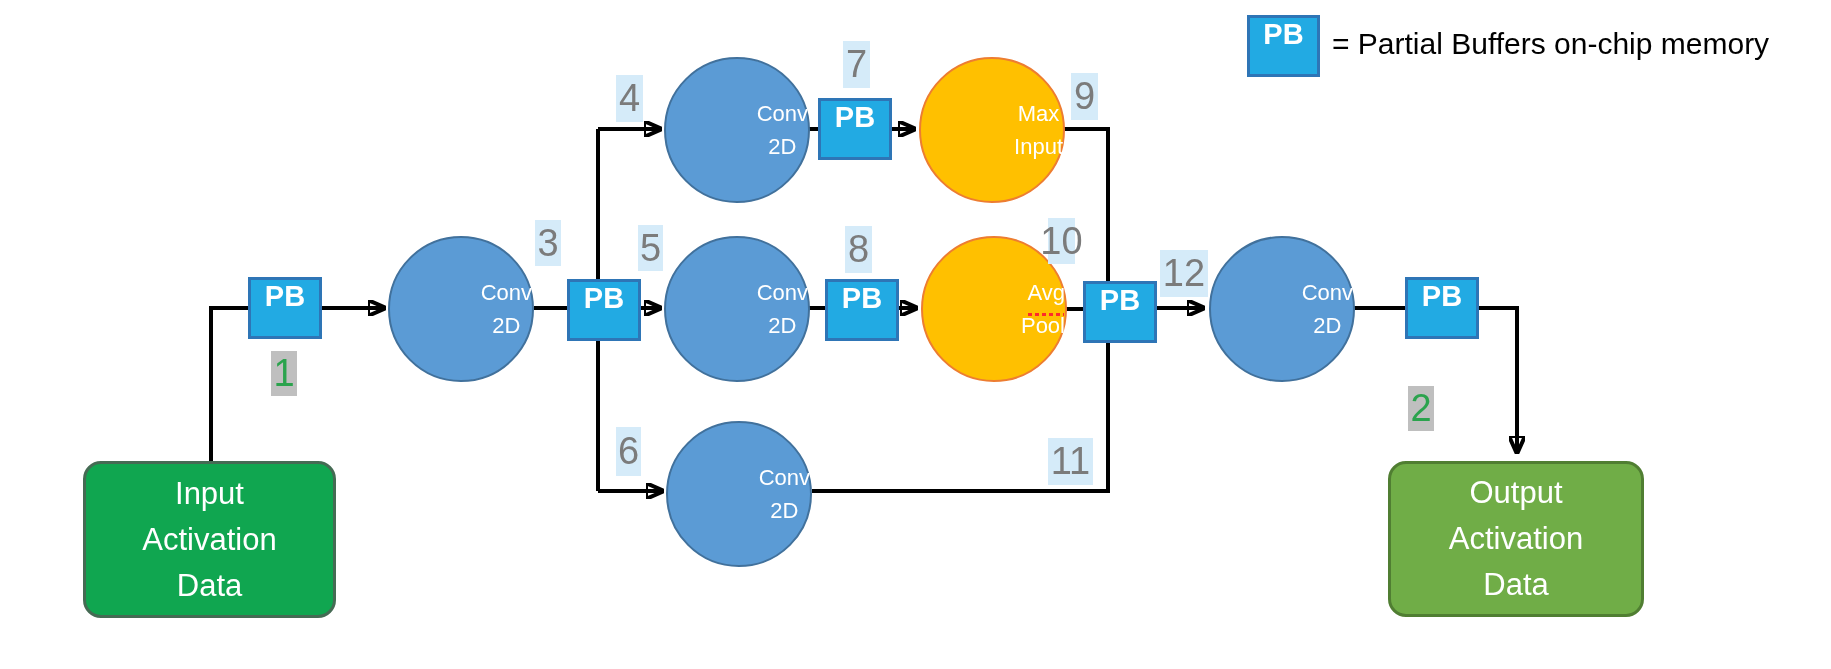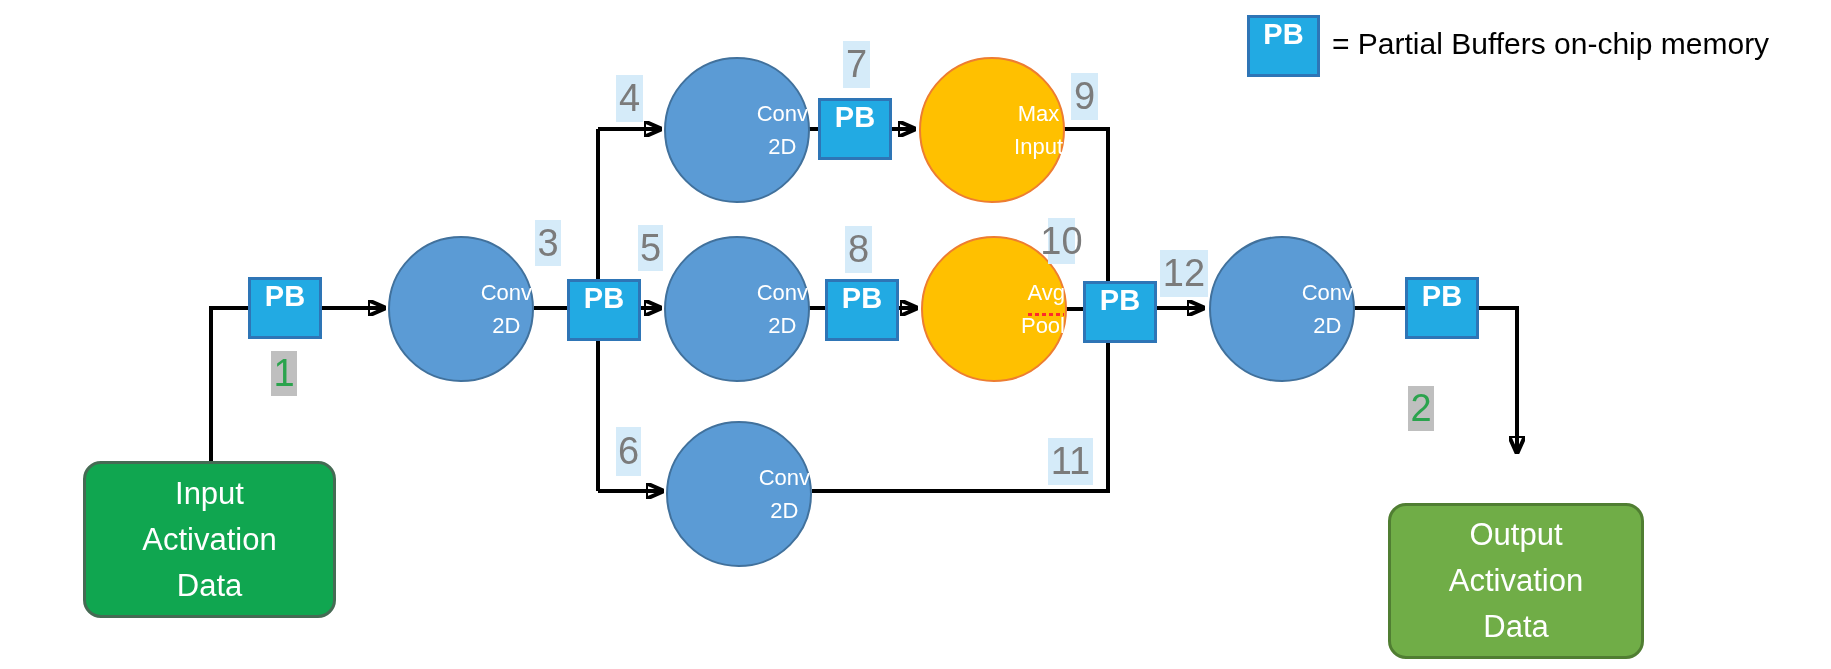--- a/index.html
+++ b/index.html
@@ -65,21 +65,21 @@
     box-sizing: border-box;
     display: flex; align-items: center; justify-content: center;
     color: var(--text_white, #fff);
     font-size: 31px; line-height: 46px;
     text-align: center;
     white-space: pre-line;
     z-index: 2;
     border-radius: 18px;
   }
   .io.input  { background: var(--input_fill, #10A650);  border: 3px solid var(--input_border, #456B54); }
-  .io.output { background: var(--output_fill, #70AD47); border: 3px solid var(--output_border, #507E32); margin-top: 42px; }
+  .io.output { background: var(--output_fill, #70AD47); border: 3px solid var(--output_border, #507E32); }
 
   
   .step {
     position: absolute;
     display: flex; align-items: center; justify-content: center;
     font-size: 38px;
     z-index: 4;
   }
   .step-blue { background: var(--step_blue_bg, #D5EBF9); color: var(--step_num_gray, #7B7B7B); }
   .step-gray { background: var(--step_gray_bg, #BFBFBF); color: var(--step_num_green, #2BA34D); }

